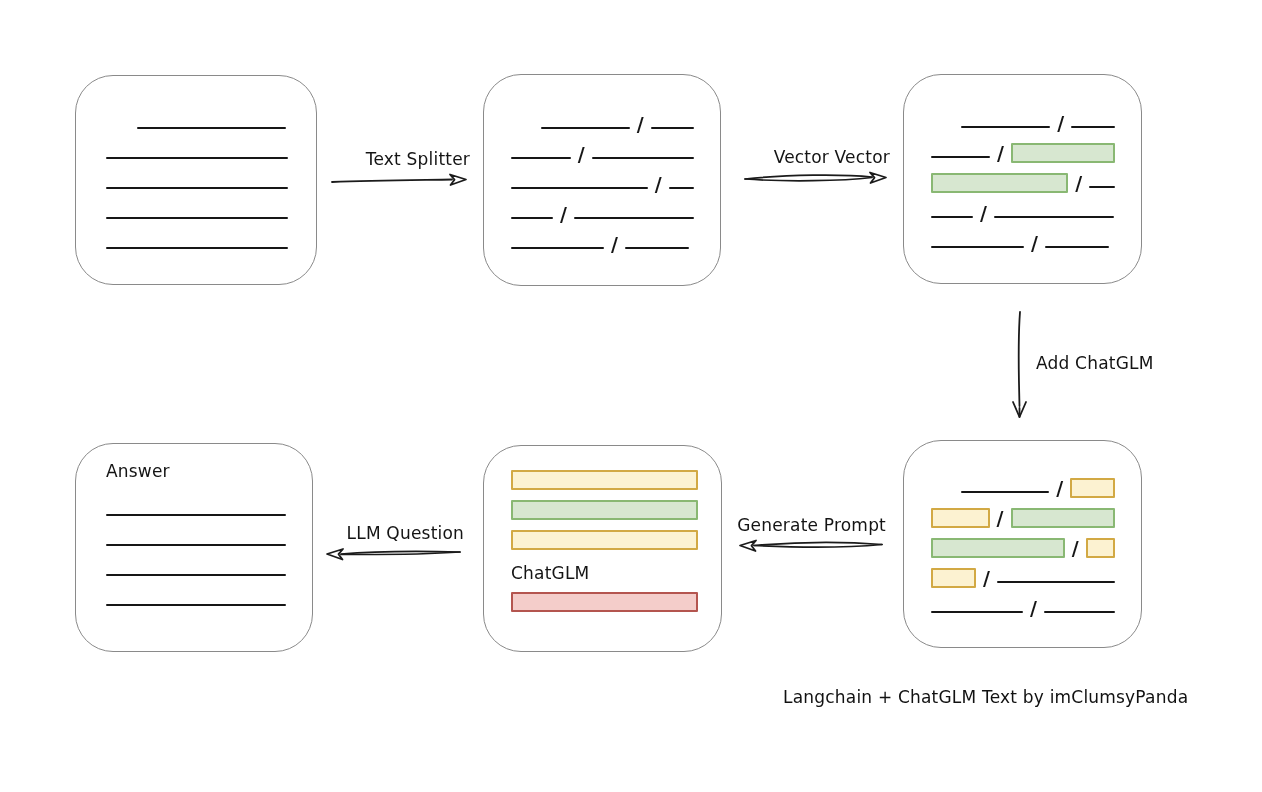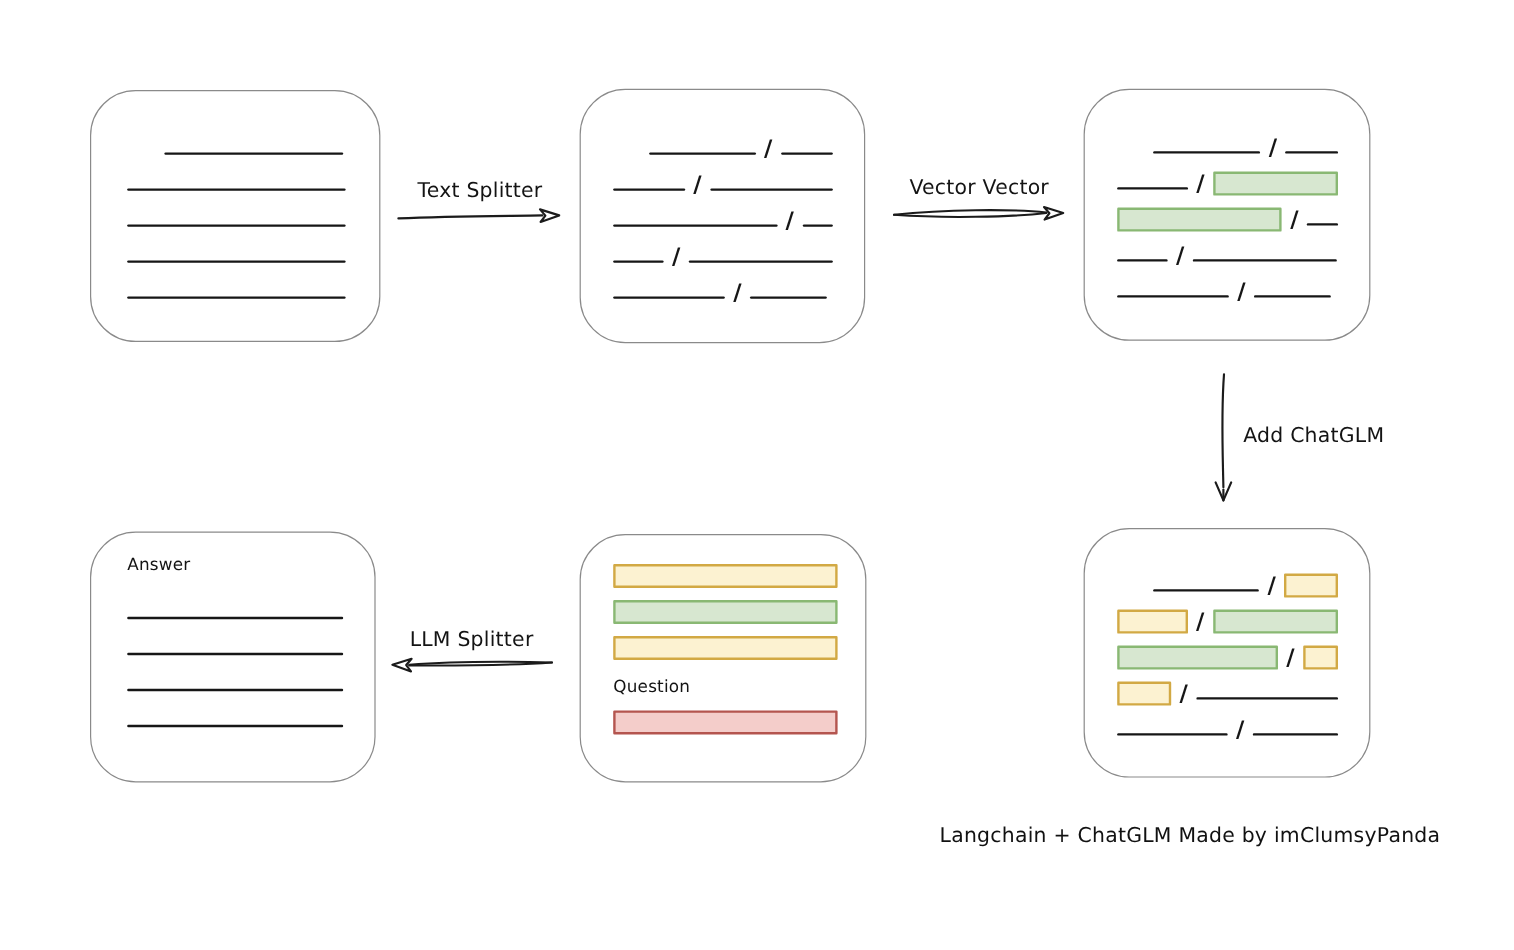--- a/index.html
+++ b/index.html
@@ -48,36 +48,36 @@
     height:16px;
     border:2px solid;
     border-radius:1px;
     margin-bottom:-3px;
     box-sizing:content-box;
   }
   .chunk-green{background:var(--green-fill);border-color:var(--green-border);}
   .chunk-yellow{background:var(--yellow-fill);border-color:var(--yellow-border);}
 
   .node-label{
-    font-size:14px;
+    font-size:17px;
     line-height:22px;
     color:#141414;
     letter-spacing:.2px;
   }
 
   
   .bar{
     width:183px;height:16px;border:2px solid;border-radius:1px;margin-top:10px;
   }
   .bar-yellow{background:var(--yellow-fill);border-color:var(--yellow-border);}
   .bar-green{background:var(--green-fill);border-color:var(--green-border);}
   .bar-red{background:var(--red-fill);border-color:var(--red-border);}
 
   
-  .arrow{position:absolute;display:flex;flex-direction:column;align-items:center;}
+  .arrow{position:absolute;display:flex;flex-direction:column;align-items:flex-end;}
   .arrow-label{
     font-size:17px;line-height:22px;white-space:nowrap;color:#141414;letter-spacing:.2px;
   }
   .arrow svg{display:block;}
   .free-label{position:absolute;font-size:17px;line-height:22px;white-space:nowrap;color:#141414;letter-spacing:.2px;}
 
   .caption{
     position:absolute;left:783px;top:686px;width:400px;
     font-size:17px;line-height:22px;text-align:center;color:#111;letter-spacing:.2px;white-space:nowrap;
   }
@@ -233,35 +233,43 @@
           <span class="seg-line" style="width: 118px;"></span>
         </div>
         <div class="seg-row">
           <span class="seg-line" style="width: 92px;"></span>
           <span class="seg-slash">/</span>
           <span class="seg-line" style="width: 71px;"></span>
         </div>
       </div>
   </div>
 
+  <div class="arrow" id="arrow-generate-prompt">
+    <div class="arrow-label">Generate Prompt</div>
+    <svg width="152" height="20" viewBox="0 0 152 20">
+      <path d="M148 8.5 C 105 5, 55 6.5, 20 9.5" fill="none" stroke="#1b1b1b" stroke-width="1.7" stroke-linecap="round"></path>
+      <path d="M148 8.5 C 105 12.5, 60 11.5, 20 9.5" fill="none" stroke="#1b1b1b" stroke-width="1.7" stroke-linecap="round"></path>
+      <path d="M22 4.5 L6 9.5 L21.5 15 L17.5 9.7 Z" fill="#ffffff" stroke="#1b1b1b" stroke-width="1.8" stroke-linejoin="round"></path>
+    </svg>
+  </div>
 
   <div class="node" id="node-prompt">
     <div>
         <div class="bar bar-yellow"></div>
         <div class="bar bar-green"></div>
         <div class="bar bar-yellow"></div>
       </div>
-    <div class="node-label q-label">Question</div>
+    <div class="node-label q-label">ChatGLM</div>
     <div>
         <div class="bar bar-red"></div>
       </div>
   </div>
 
   <div class="arrow" id="arrow-llm-response">
-    <div class="arrow-label">LLM Splitter</div>
+    <div class="arrow-label">LLM Question</div>
     <svg width="142" height="20" viewBox="0 0 142 20">
       <path d="M138 8 C 95 7, 55 7, 19 10" fill="none" stroke="#1b1b1b" stroke-width="1.7" stroke-linecap="round"></path>
       <path d="M138 8 C 95 11, 60 10.5, 19 10.5" fill="none" stroke="#1b1b1b" stroke-width="1.7" stroke-linecap="round"></path>
       <path d="M21 5 L5 10 L20.5 15.5 L16.5 10.2 Z" fill="#ffffff" stroke="#1b1b1b" stroke-width="1.8" stroke-linejoin="round"></path>
     </svg>
   </div>
 
   <div class="node" id="node-answer">
     <div class="node-label">Answer</div>
     <div class="node-rows">
@@ -273,15 +281,15 @@
         </div>
         <div class="seg-row">
           <span class="seg-line" style="width: 182px;"></span>
         </div>
         <div class="seg-row">
           <span class="seg-line" style="width: 182px;"></span>
         </div>
       </div>
   </div>
 
-  <div class="caption">Langchain + ChatGLM Made by imClumsyPanda</div>
+  <div class="caption">Langchain + ChatGLM Text by imClumsyPanda</div>
 
 </div>
 
 </body></html>

